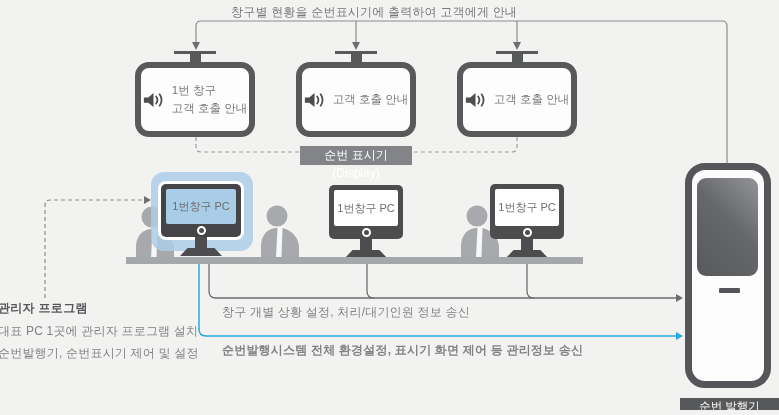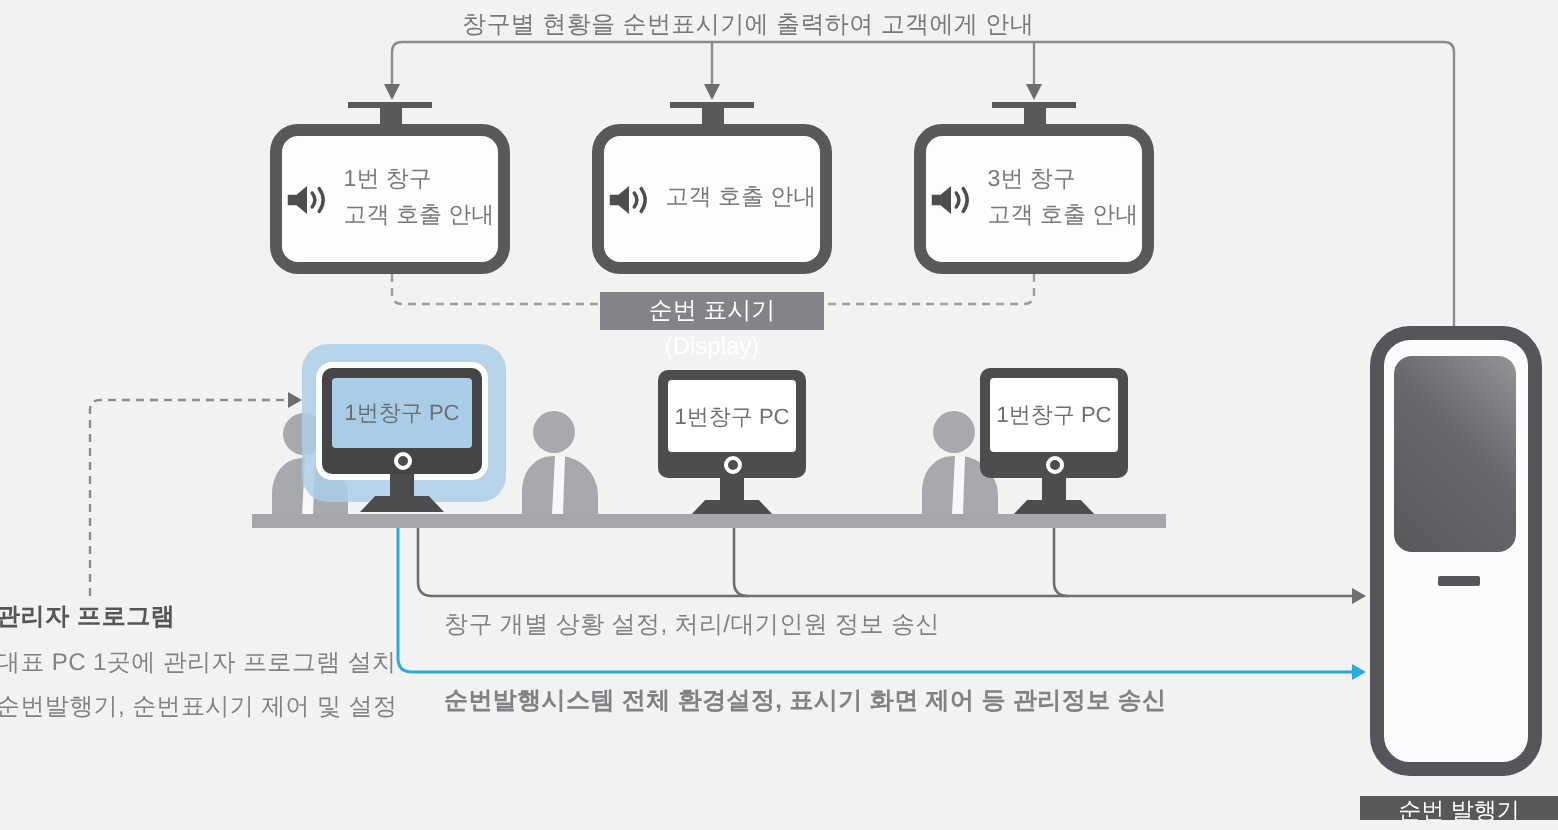--- a/index.html
+++ b/index.html
@@ -124,21 +124,20 @@
   <div class="display-wrap" style="left:457px">
     <div class="mount-bar"></div>
     <div class="mount-stub"></div>
     <div class="display-box">
       <svg class="spk" width="21" height="18" viewBox="0 0 24 20">
         <polygon points="1,7 6,7 12,2 12,18 6,13 1,13" fill="#4d4d4f"></polygon>
         <path d="M15,6 Q18,10 15,14" fill="none" stroke="#4d4d4f" stroke-width="2" stroke-linecap="round"></path>
         <path d="M19,3.5 Q23.5,10 19,16.5" fill="none" stroke="#4d4d4f" stroke-width="2" stroke-linecap="round"></path>
       </svg>
       <div class="display-text">
-        <div>3번 창구</div>
         <div>고객 호출 안내</div>
       </div>
     </div>
   </div>
 
   <div class="badge display-badge">순번 표시기 (Display)</div>
 
   <svg class="person" style="left:131px; top:206px" width="48" height="52" viewBox="0 0 48 52">
     <circle cx="21" cy="11" r="10.5" fill="#a7a9ac"></circle>
     <path d="M21,23 C11,23 5,31 5,41 L5,52 L43,52 L43,43 C43,31 33,23 24,23 Z" fill="#a7a9ac"></path>

